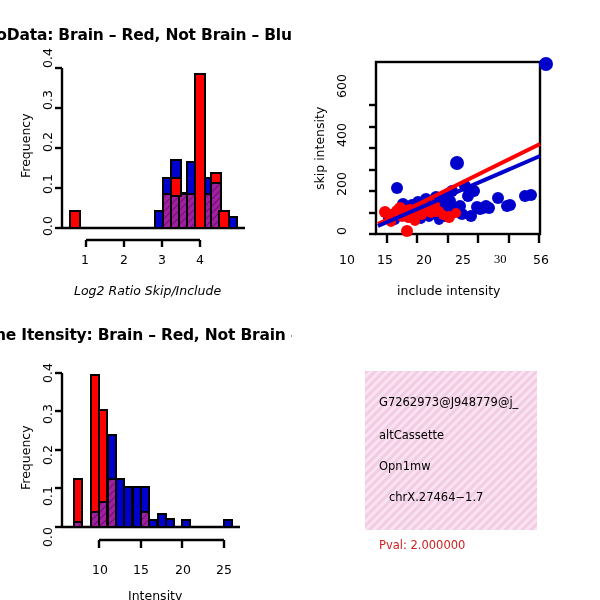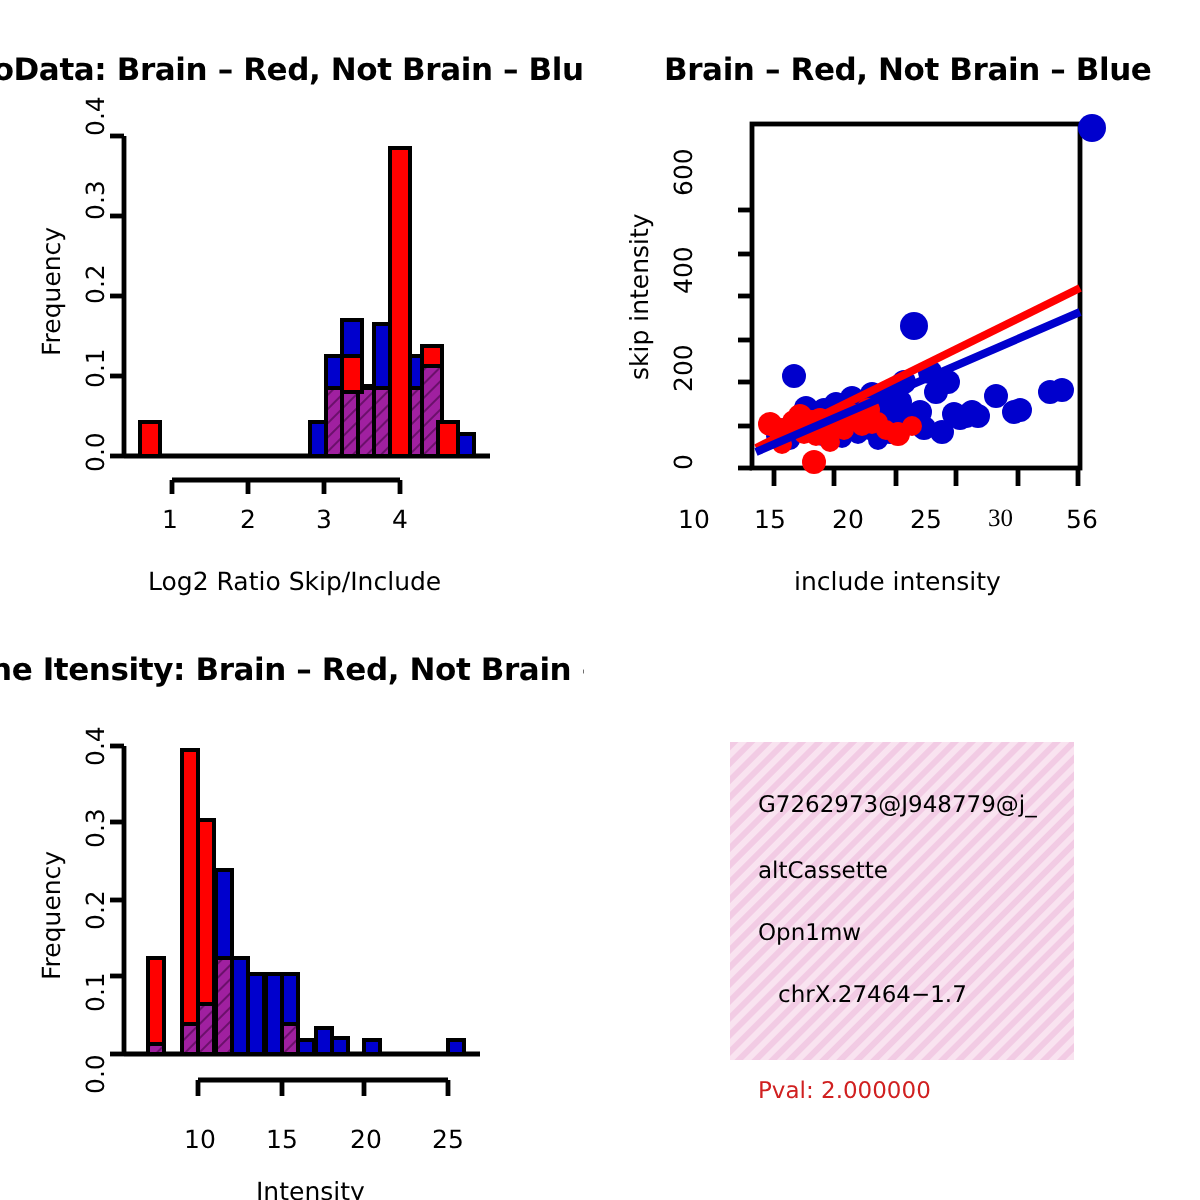--- a/index.html
+++ b/index.html
@@ -43,21 +43,21 @@
     <div class="ticklabel vert" style="left:40px;top:194px;">0.1</div>
     <div class="ticklabel vert" style="left:40px;top:152px;">0.2</div>
     <div class="ticklabel vert" style="left:40px;top:110px;">0.3</div>
     <div class="ticklabel vert" style="left:40px;top:68px;">0.4</div>
 
     <div class="ticklabel" style="left:81px;top:252px;">1</div>
     <div class="ticklabel" style="left:120px;top:252px;">2</div>
     <div class="ticklabel" style="left:158px;top:252px;">3</div>
     <div class="ticklabel" style="left:196px;top:252px;">4</div>
 
-    <div class="axlabel" style="left:74px;top:283px;">Log2 Ratio Skip/Include</div>
+    <div class="axlabel" style="left:74px;top:283px;font-style:italic;">Log2 Ratio Skip/Include</div>
 
     <svg style="position:absolute;left:0;top:0;" width="300" height="300">
       <defs>
         <pattern id="hatch1" width="5" height="5" patternTransform="rotate(45)" patternUnits="userSpaceOnUse">
           <rect width="5" height="5" fill="#a020a0"></rect>
           <line x1="0" y1="0" x2="0" y2="5" stroke="#6b106b" stroke-width="2"></line>
         </pattern>
       </defs>
 
       <g stroke="#000" stroke-width="2.4" fill="none">
@@ -106,21 +106,20 @@
 
         <rect x="211" y="173" width="10" height="10" fill="#ff0000"></rect>
 
         <rect x="219" y="211" width="10" height="17" fill="#ff0000"></rect>
       </g>
     </svg>
   </div>
 
   <div class="panel" style="left:300px;top:0;width:300px;height:310px;">
 
-    <div class="ptitle" style="left:32px;top:26px;">Brain – Red, Not Brain – Blue</div>
 
     <div class="axlabel vert" style="left:12px;top:190px;">skip intensity</div>
 
     <div class="ticklabel vert" style="left:34px;top:235px;">0</div>
     <div class="ticklabel vert" style="left:34px;top:196px;">200</div>
     <div class="ticklabel vert" style="left:34px;top:147px;">400</div>
     <div class="ticklabel vert" style="left:34px;top:98px;">600</div>
 
     <div class="ticklabel" style="left:39px;top:252px;">10</div>
     <div class="ticklabel" style="left:77px;top:252px;">15</div>

